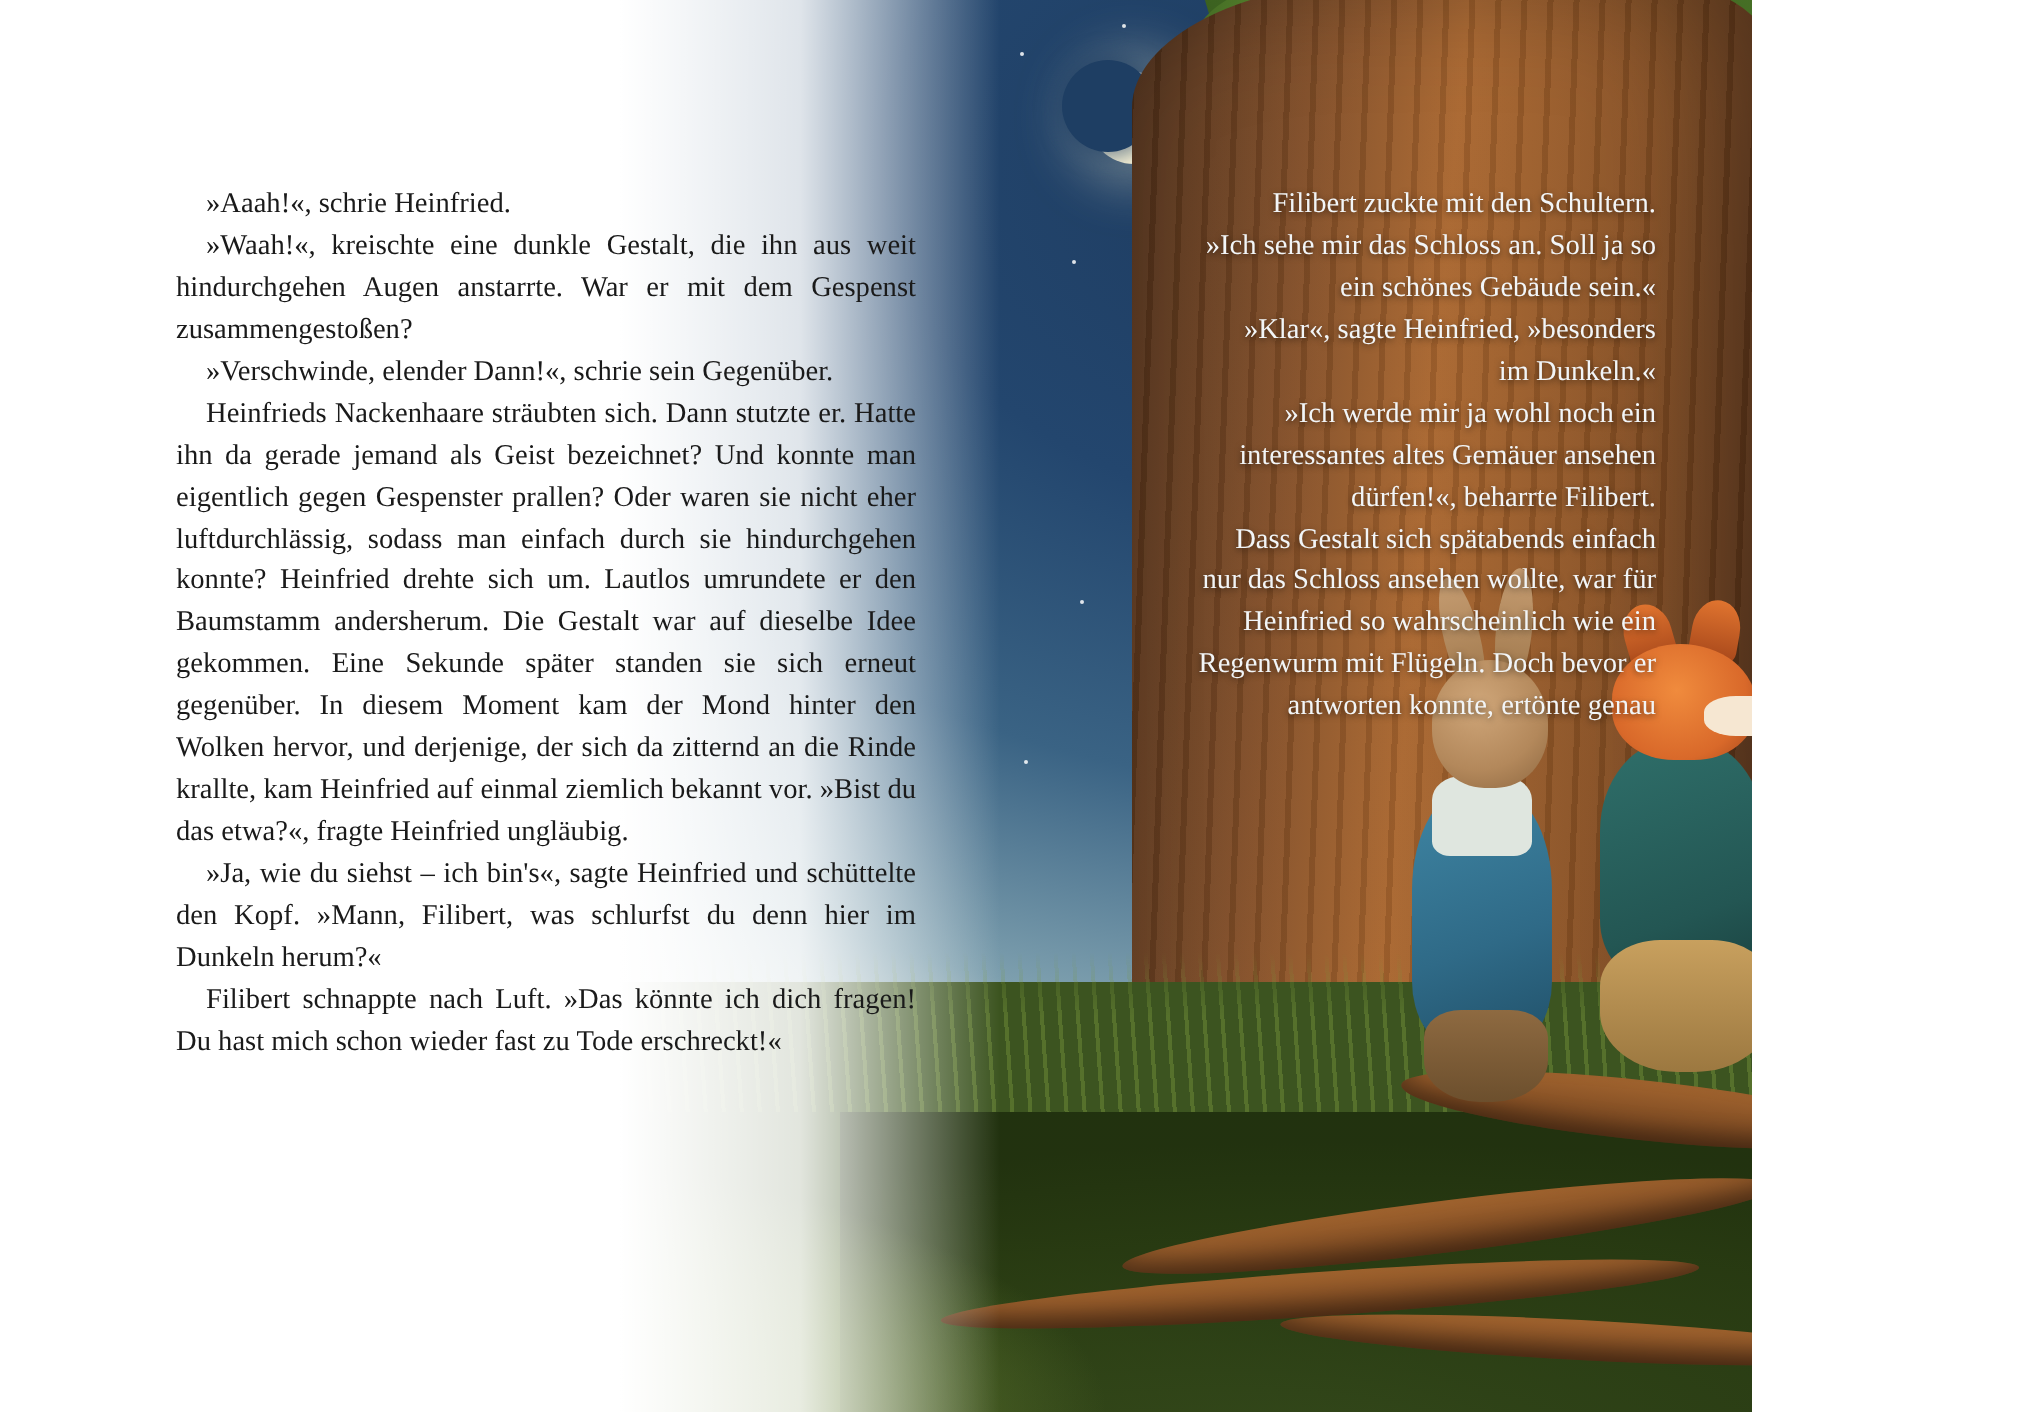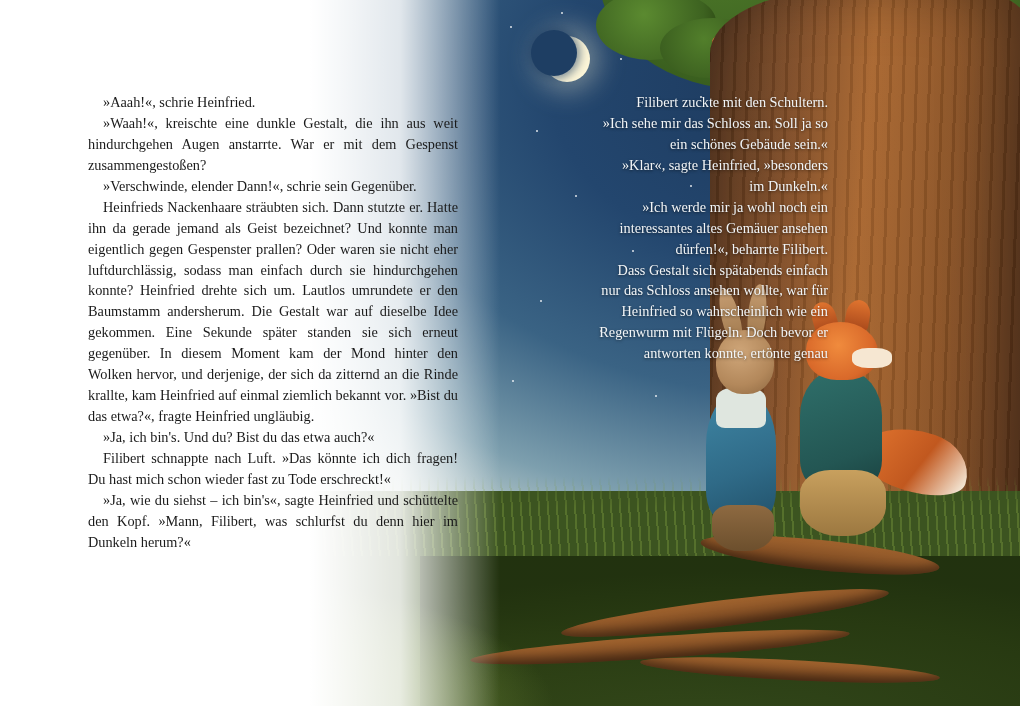--- a/index.html
+++ b/index.html
@@ -2,21 +2,21 @@
 <html><head>
 <meta charset="utf-8">
 <style>
   html, body {
     margin: 0;
     padding: 0;
     background: #ffffff;
   }
   #page {
     position: relative;
-    width: 1020px;
+    width: 876px;
     height: 706px;
     overflow: hidden;
     font-family: "Liberation Serif", serif;
     background: #c2410c;
   }
 
   
   .sky {
     position: absolute;
     inset: 0;
@@ -333,23 +333,22 @@
   <div class="stone" style="left:78px;top:648px;width:46px;height:26px;"></div>
   <div class="stone" style="left:40px;top:668px;width:34px;height:20px;"></div>
 
   <div class="sky-left-fade"></div>
 
   <div class="col col-left">
     <p class="first">»Aaah!«, schrie Heinfried.</p>
     <p>»Waah!«, kreischte eine dunkle Gestalt, die ihn aus weit hindurchgehen Augen anstarrte. War er mit dem Gespenst zusammengestoßen?</p>
     <p>»Verschwinde, elender Dann!«, schrie sein Gegenüber.</p>
     <p>Heinfrieds Nackenhaare sträubten sich. Dann stutzte er. Hatte ihn da gerade jemand als Geist bezeichnet? Und konnte man eigentlich gegen Gespenster prallen? Oder waren sie nicht eher luftdurchlässig, sodass man einfach durch sie hindurchgehen konnte? Heinfried drehte sich um. Lautlos umrundete er den Baumstamm andersherum. Die Gestalt war auf dieselbe Idee gekommen. Eine Sekunde später standen sie sich erneut gegenüber. In diesem Moment kam der Mond hinter den Wolken hervor, und derjenige, der sich da zitternd an die Rinde krallte, kam Heinfried auf einmal ziemlich bekannt vor. »Bist du das etwa?«, fragte Heinfried ungläubig.</p>
-    <p>»Ja, ich bin's. Und du? Bist du das etwa auch?«</p>
+    <p>»Ja, wie du siehst – ich bin's«, sagte Heinfried und schüttelte den Kopf. »Mann, Filibert, was schlurfst du denn hier im Dunkeln herum?«</p>
     <p>Filibert schnappte nach Luft. »Das könnte ich dich fragen! Du hast mich schon wieder fast zu Tode erschreckt!«</p>
-    <p>»Ja, wie du siehst – ich bin's«, sagte Heinfried und schüttelte den Kopf. »Mann, Filibert, was schlurfst du denn hier im Dunkeln herum?«</p>
   </div>
 
   <div class="col col-right">
     <p class="first">Filibert zuckte mit den Schultern. »Ich sehe mir das Schloss an. Soll ja so ein schönes Gebäude sein.«</p>
     <p>»Klar«, sagte Heinfried, »besonders im Dunkeln.«</p>
     <p>»Ich werde mir ja wohl noch ein interessantes altes Gemäuer ansehen dürfen!«, beharrte Filibert.</p>
     <p>Dass Gestalt sich spätabends einfach nur das Schloss ansehen wollte, war für Heinfried so wahrscheinlich wie ein Regenwurm mit Flügeln. Doch bevor er antworten konnte, ertönte genau</p>
   </div>
 
 </div>

